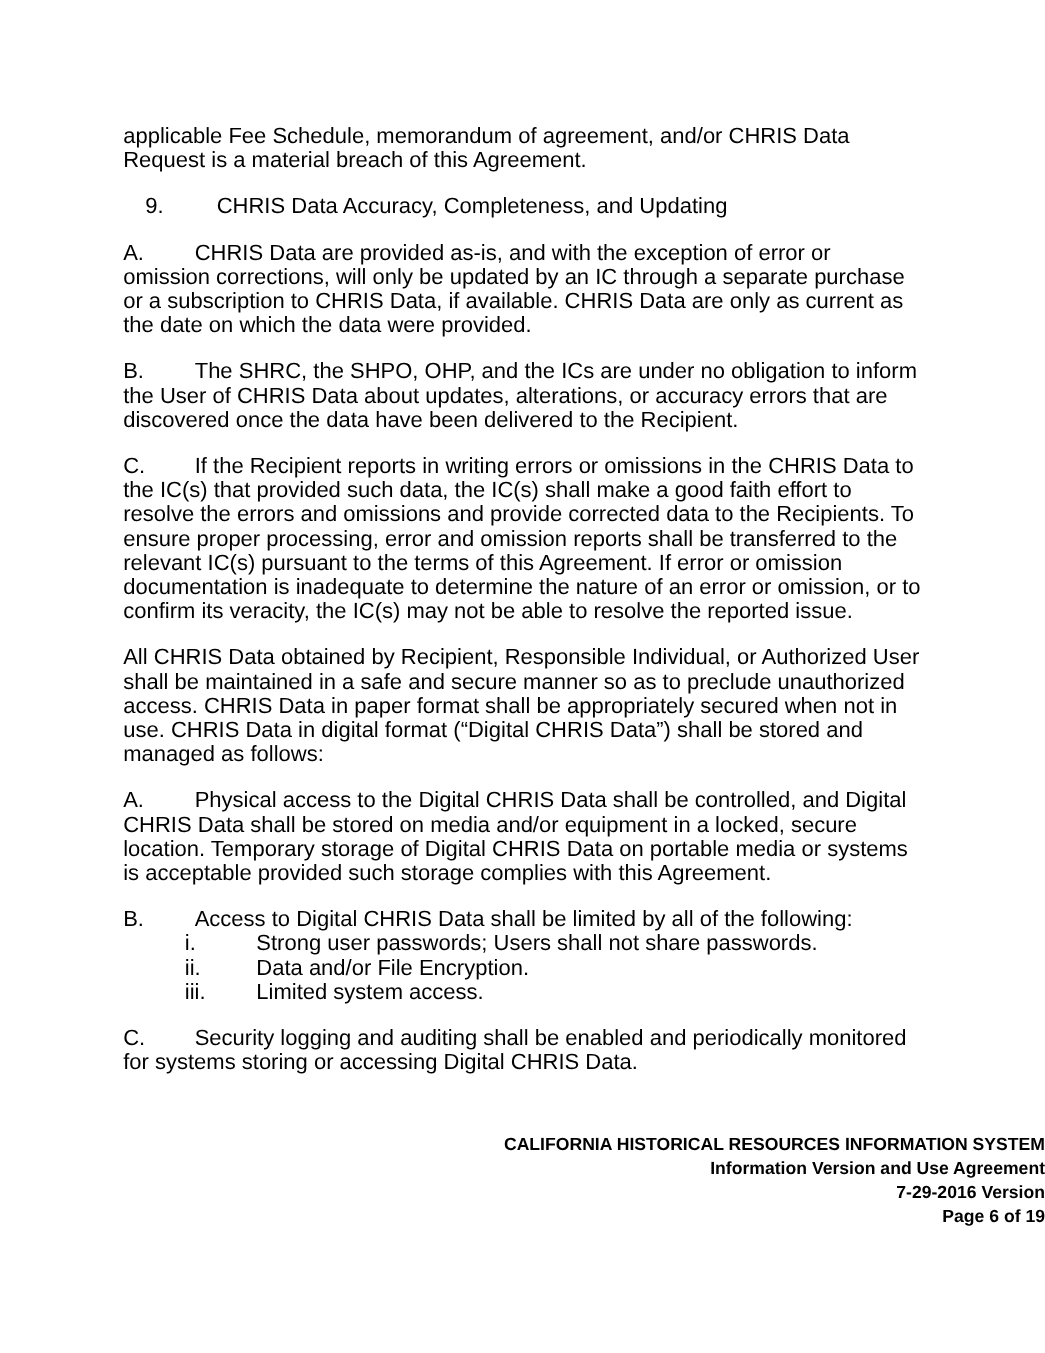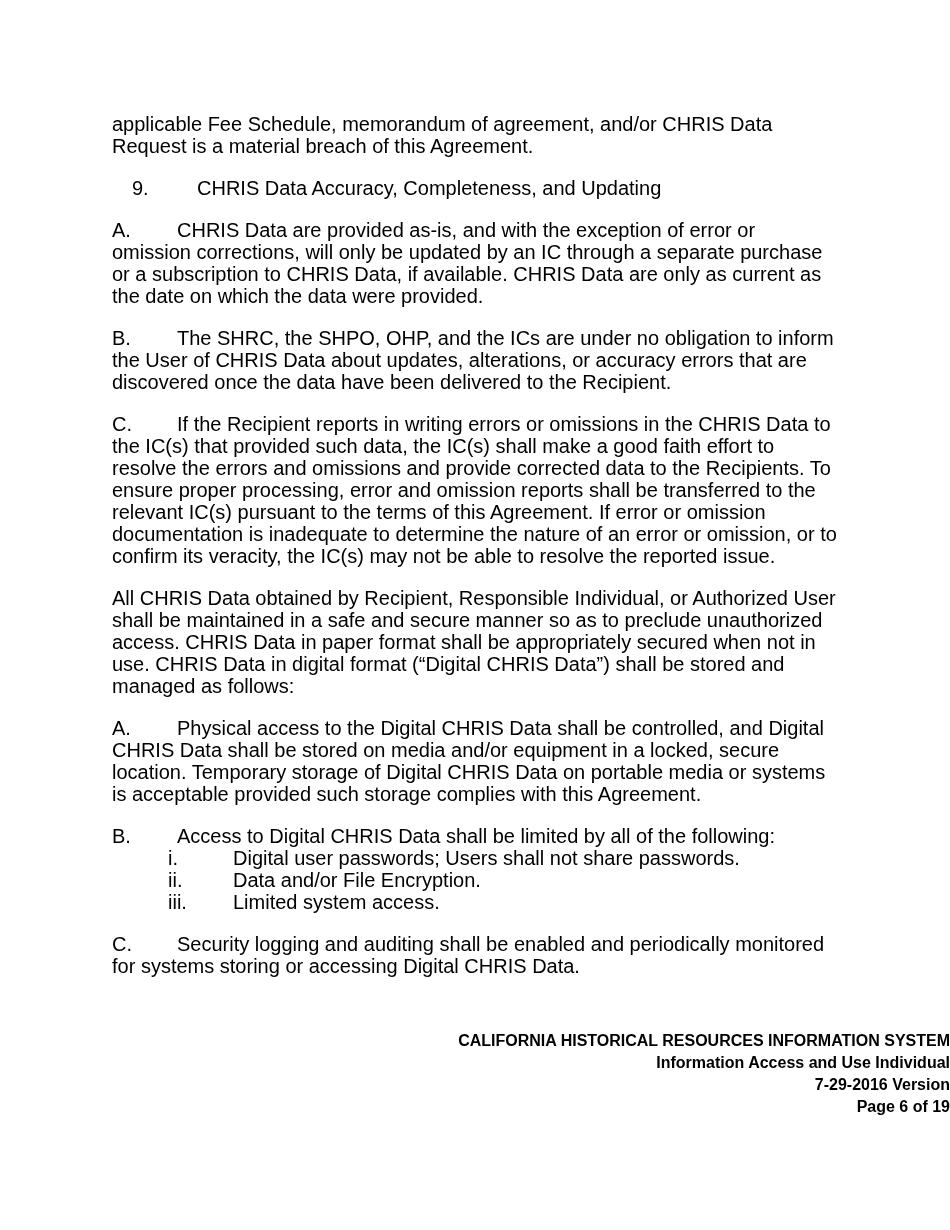--- a/index.html
+++ b/index.html
@@ -75,36 +75,36 @@
     <span class="tab-label">A.</span><span>Physical access to the Digital CHRIS Data shall be controlled, and Digital CHRIS Data shall be stored on media and/or equipment in a locked, secure location. Temporary storage of Digital CHRIS Data on portable media or systems is acceptable provided such storage complies with this Agreement.</span>
   </p>
 
   <p class="block no-gap">
     <span class="tab-label">B.</span><span>Access to Digital CHRIS Data shall be limited by all of the following:</span>
   </p>
 
   <div class="sublist">
     <div class="sub-row">
       <span class="sub-label">i.</span>
-      <span>Digital user passwords; Users shall not share passwords.</span>
+      <span>Strong user passwords; Users shall not share passwords.</span>
     </div>
     <div class="sub-row">
       <span class="sub-label">ii.</span>
       <span>Data and/or File Encryption.</span>
     </div>
     <div class="sub-row">
       <span class="sub-label">iii.</span>
       <span>Limited system access.</span>
     </div>
   </div>
 
   <p class="block">
     <span class="tab-label">C.</span><span>Security logging and auditing shall be enabled and periodically monitored for systems storing or accessing Digital CHRIS Data.</span>
   </p>
 
 </div>
 
 <div class="footer">
   <div>CALIFORNIA HISTORICAL RESOURCES INFORMATION SYSTEM</div>
-  <div>Information Access and Use Individual</div>
+  <div>Information Version and Use Agreement</div>
   <div>7-29-2016 Version</div>
   <div>Page 6 of 19</div>
 </div>
 
 </body></html>

